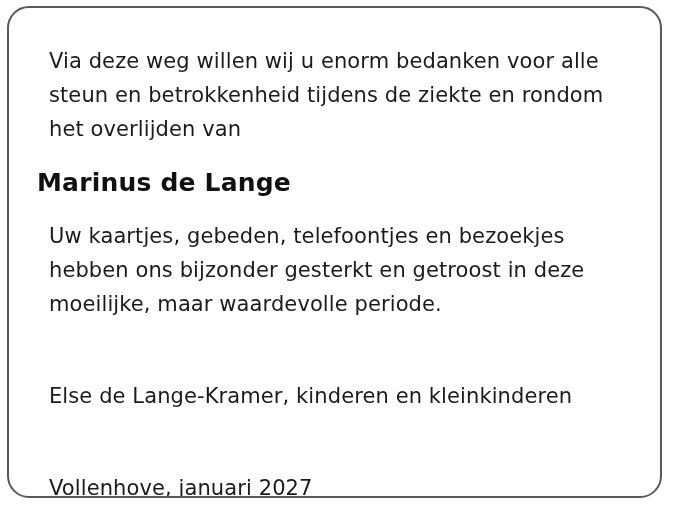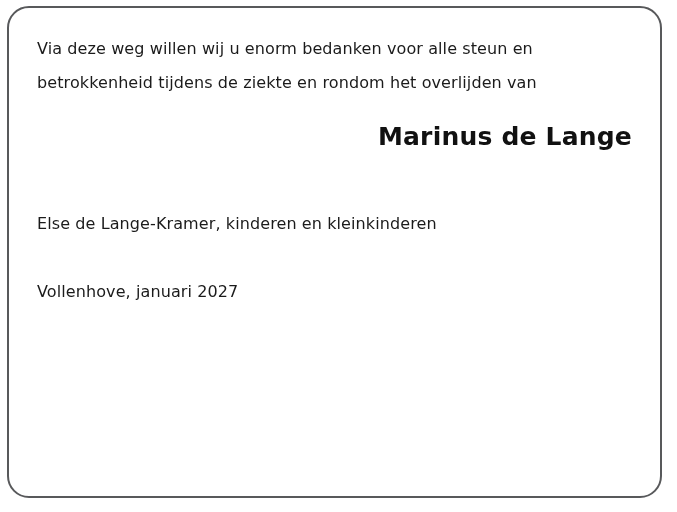--- a/index.html
+++ b/index.html
@@ -22,46 +22,47 @@
     box-sizing: border-box;
     border: 2px solid #58595b;
     border-radius: 22px;
     background: #ffffff;
     overflow: hidden;
   }
   .inner {
     padding: 24px 28px 0 28px;
   }
   .para {
-    font-size: 16px;
+    font-size: 21px;
     line-height: 34px;
     letter-spacing: 0.1px;
-    margin: 0;
+    margin: 12px;
     color: #1b1b1b;
   }
   .name {
-    text-align: right;
+    text-align: left;
     font-size: 25px;
     font-weight: bold;
     letter-spacing: 0.2px;
     margin: 22px 0 22px 0;
     color: #111111;
   }
   .block-gap {
     height: 34px;
   }
   .small-gap {
     height: 34px;
   }
 </style>
 </head>
 <body>
 
 <div class="card">
   <div class="inner">
     <p class="para">Via deze weg willen wij u enorm bedanken voor alle steun en betrokkenheid tijdens de ziekte en rondom het overlijden van</p>
     <div class="name">Marinus de Lange</div>
+    <p class="para">Uw kaartjes, gebeden, telefoontjes en bezoekjes hebben ons bijzonder gesterkt en getroost in deze moeilijke, maar waardevolle periode.</p>
     <div class="block-gap"></div>
     <p class="para">Else de Lange-Kramer, kinderen en kleinkinderen</p>
     <div class="small-gap"></div>
     <p class="para">Vollenhove, januari 2027</p>
   </div>
 </div>
 
 </body></html>

